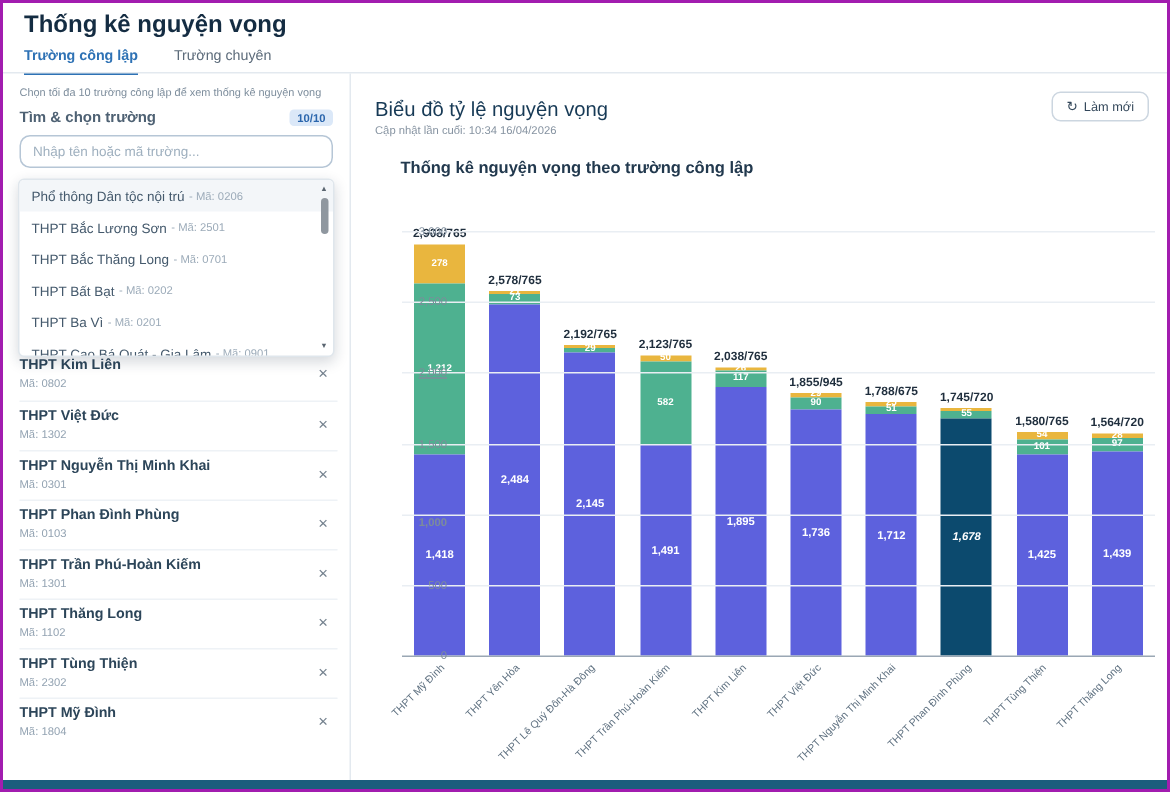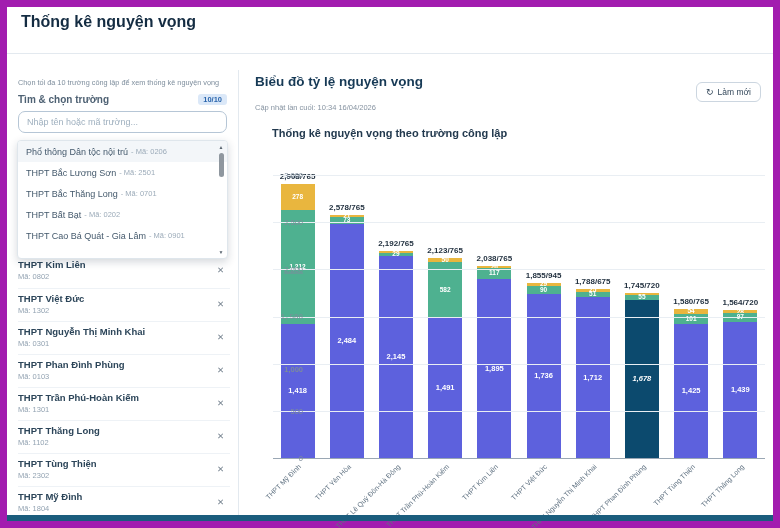--- a/index.html
+++ b/index.html
@@ -1,27 +1,27 @@
 <!DOCTYPE html>
 <html><head>
 <meta charset="utf-8">
 <style>
   * { box-sizing: border-box; margin: 0; padding: 0; }
   html, body { width: 780px; height: 528px; overflow: hidden; background: #fff; }
   body { font-family: "Liberation Sans", "DejaVu Sans", sans-serif; }
-  .window { position: relative; width: 780px; height: 528px; border: 7px solid #a21caf; background: #fff; }
+  .window { position: relative; width: 780px; height: 528px; border: 2px solid #a21caf; background: #fff; }
   .bottom-bar { position: absolute; left: 0; right: 0; bottom: 0; height: 6px; background: #1b5d7d; }
 
   .app-title { position: absolute; top: 6px; left: 14px; font-size: 16px; font-weight: bold; color: #142c42; }
   .tabs { position: absolute; top: 30px; left: 14px; display: flex; gap: 24px; }
   .tab { font-size: 9.5px; color: #5c6b7a; padding-bottom: 5px; cursor: pointer; }
   .tab.active { color: #2e72b5; font-weight: bold; border-bottom: 2px solid #2e72b5; }
   .top-divider { position: absolute; top: 46px; left: 0; right: 0; height: 1px; background: #e3e9ef; }
 
-  .body { position: absolute; top: 47px; left: 0; right: 0; bottom: 6px; display: flex; margin-top: 16px; }
+  .body { position: absolute; top: 47px; left: 0; right: 0; bottom: 6px; display: flex; }
 
   
   .sidebar { width: 232px; border-right: 1px solid #e3e9ef; position: relative; padding: 8px 11px; }
   .hint { font-size: 7.3px; color: #7e8e9d; white-space: nowrap; overflow: hidden; }
   .search-row { margin-top: 7px; display: flex; justify-content: space-between; align-items: center; }
   .search-label { font-size: 10px; color: #4e6173; font-weight: bold; }
   .badge { font-size: 7.5px; font-weight: bold; color: #2b66ad; background: #dbe8f8; border-radius: 3px; padding: 1px 5px; }
   .search-input { margin-top: 6px; width: 100%; height: 22px; border: 1.3px solid #b6c6d6; border-radius: 7px; padding: 0 8px; font-size: 9px; color: #334; font-family: inherit; outline: none; }
   .search-input::placeholder { color: #9fb0bf; }
 
@@ -37,21 +37,21 @@
 
   .school-list { position: absolute; top: 185px; left: 11px; right: 8px; z-index: 1; }
   .school-item { height: 33px; padding-top: 4px; border-top: 1px solid #eef2f6; position: relative; }
   .school-item:first-child { border-top: none; }
   .school-name { font-size: 9.5px; font-weight: bold; color: #2c4559; white-space: nowrap; }
   .school-code { font-size: 7.5px; color: #93a3b2; margin-top: 2px; }
   .remove-btn { position: absolute; right: 6px; top: 10px; font-size: 8.5px; color: #75828f; cursor: pointer; }
 
   
   .chart-panel { flex: 1; position: relative; }
-  .panel-title { position: absolute; top: 4px; left: 16px; font-size: 13.5px; font-weight: bold; color: #173a56; }
+  .panel-title { position: absolute; top: 16px; left: 16px; font-size: 13.5px; font-weight: normal; color: #173a56; }
   .panel-sub { position: absolute; top: 33px; left: 16px; font-size: 7.5px; color: #8693a1; }
   .refresh-btn { position: absolute; top: 12px; right: 12px; display: flex; align-items: center; gap: 4px; border: 1px solid #ccd6e0; border-radius: 6px; background: #fff; padding: 4px 9px; font-size: 8.5px; color: #33475a; cursor: pointer; font-family: inherit; }
   .refresh-icon { font-size: 9px; line-height: 1; }
   .chart-title { position: absolute; top: 57px; left: 33px; font-size: 11px; font-weight: bold; color: #22394e; }
 
   .plot { position: absolute; top: 105px; left: 0; right: 8px; height: 283px; }
   .ytick { position: absolute; right: calc(100% + 4px); transform: translateY(-50%); font-size: 7.5px; color: #7d8c9b; white-space: nowrap; }
   .gridline { position: absolute; left: 0; right: 0; height: 1px; background: #e9eef3; }
   .gridline.axis { background: #9aa7b4; }
   .bars-area { position: absolute; left: 34px; right: 0; top: 0; bottom: 0; }
@@ -64,20 +64,24 @@
   .xlabel { position: absolute; top: calc(100% + 5px); right: 50%; transform: rotate(-45deg); transform-origin: 100% 0; font-size: 7px; color: #5f7181; white-space: nowrap; }
   .legend { position: absolute; bottom: 5px; left: 34px; right: 8px; display: flex; justify-content: center; gap: 16px; }
   .legend-item { display: flex; align-items: center; gap: 4px; font-size: 8px; color: #4c5d6c; cursor: pointer; }
   .swatch { width: 9px; height: 9px; border-radius: 2px; }
 </style>
 </head>
 <body>
 
 <div class="window">
   <div class="app-title">Thống kê nguyện vọng</div>
+  <div class="tabs">
+      <div class="tab active">Trường công lập</div>
+      <div class="tab">Trường chuyên</div>
+    </div>
   <div class="top-divider"></div>
 
   <div class="body">
     <aside class="sidebar">
       <div class="hint">Chọn tối đa 10 trường công lập để xem thống kê nguyện vọng</div>
       <div class="search-row">
         <span class="search-label">Tìm &amp; chọn trường</span>
         <span class="badge">10/10</span>
       </div>
       <input class="search-input" type="text" placeholder="Nhập tên hoặc mã trường..." style="">
@@ -94,20 +98,24 @@
             </div>
             <div class="dd-item">
               <span class="dd-name">THPT Bắc Thăng Long</span>
               <span class="dd-code">- Mã: 0701</span>
             </div>
             <div class="dd-item">
               <span class="dd-name">THPT Bất Bạt</span>
               <span class="dd-code">- Mã: 0202</span>
             </div>
             <div class="dd-item">
+              <span class="dd-name">THPT Ba Vì</span>
+              <span class="dd-code">- Mã: 0201</span>
+            </div>
+            <div class="dd-item">
               <span class="dd-name">THPT Cao Bá Quát - Gia Lâm</span>
               <span class="dd-code">- Mã: 0901</span>
             </div>
           </div>
         <div class="dd-scroll">
           <div class="dd-arrow up">▲</div>
           <div class="dd-thumb"></div>
           <div class="dd-arrow down">▼</div>
         </div>
       </div>
@@ -295,21 +303,21 @@
                 <span class="xlabel">THPT Thăng Long</span>
               </div>
             </div>
         <div class="gridline" style="top: 0px;"></div>
             <span class="ytick" style="top: 0px; right: calc(100% - 30px);">3,000</span>
             <div class="gridline" style="top: 47.1667px;"></div>
             <span class="ytick" style="top: 47.1667px; right: calc(100% - 30px);">2,500</span>
             <div class="gridline" style="top: 94.3333px;"></div>
             <span class="ytick" style="top: 94.3333px; right: calc(100% - 30px); text-decoration: underline;">2,000</span>
             <div class="gridline" style="top: 141.5px;"></div>
-            <span class="ytick" style="top: 141.5px; right: calc(100% - 30px); font-family: Liberation Mono, monospace;">1,500</span>
+            <span class="ytick" style="top: 141.5px; right: calc(100% - 30px);">1,500</span>
             <div class="gridline" style="top: 188.667px;"></div>
             <span class="ytick" style="top: 194px; right: calc(100% - 30px); font-weight: bold;">1,000</span>
             <div class="gridline" style="top: 235.833px;"></div>
             <span class="ytick" style="top: 235.833px; right: calc(100% - 30px);">500</span>
             <div class="gridline axis" style="top: 283px;"></div>
             <span class="ytick" style="top: 283px; right: calc(100% - 30px);">0</span>
           </div>
       </div>
     </main>
   </div>

